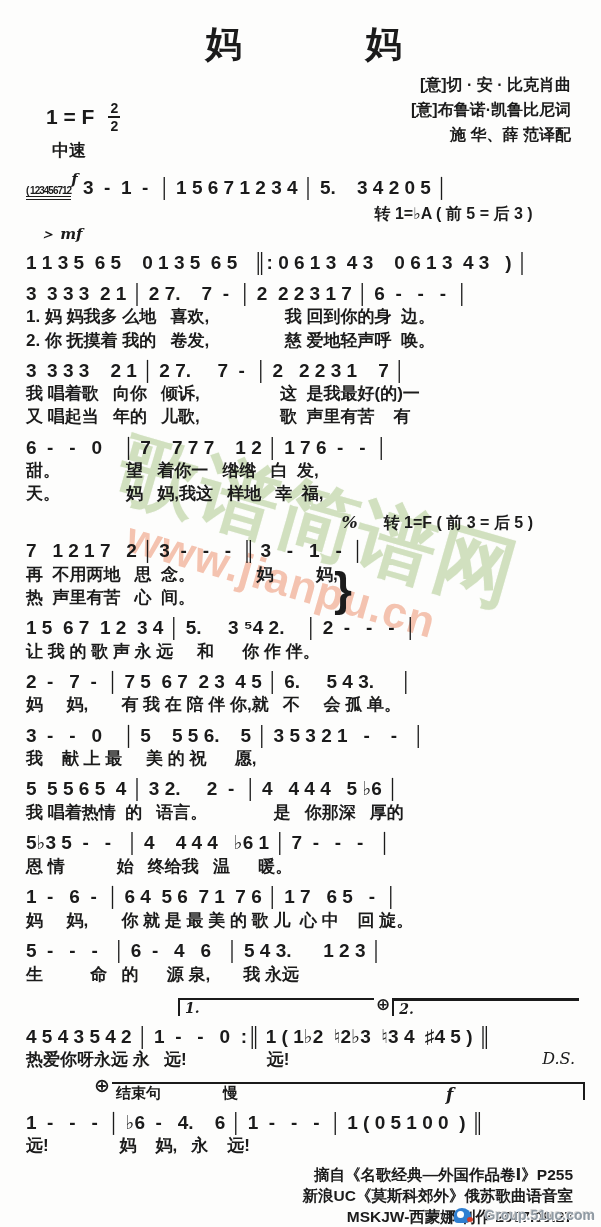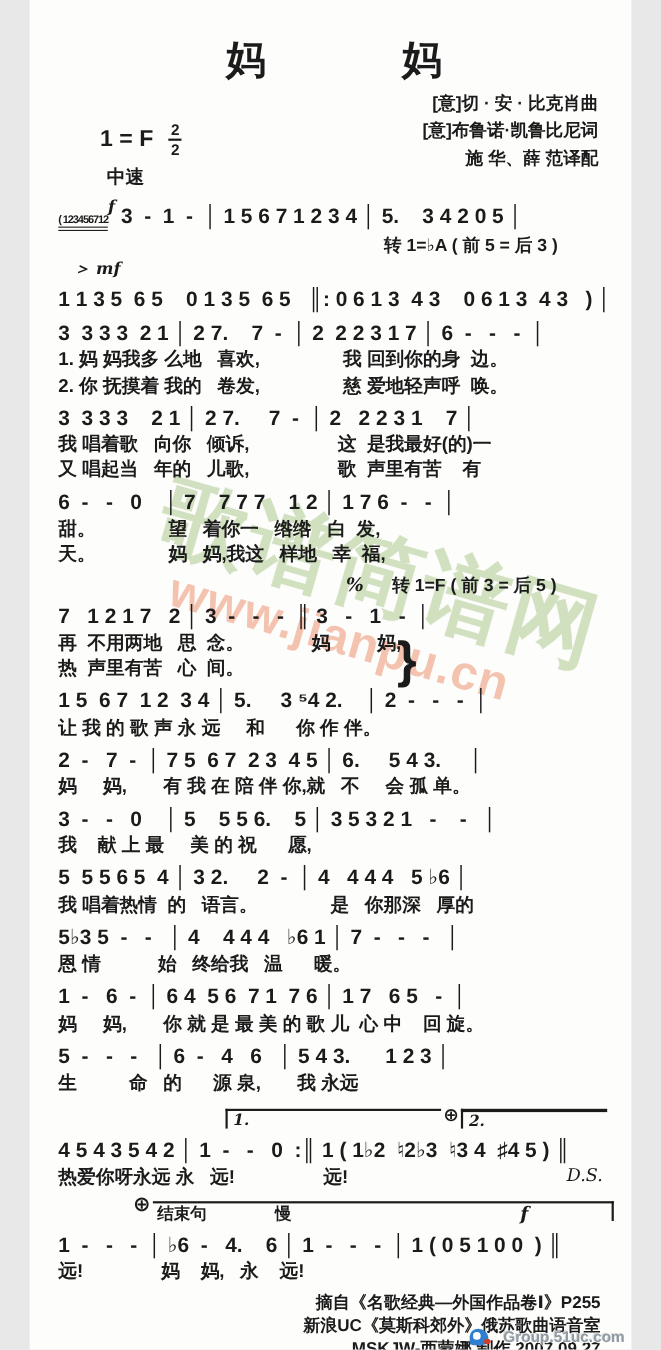--- a/index.html
+++ b/index.html
@@ -2,48 +2,48 @@
 <html style="--ink: #1b1b1b; --watermark-green: #b7cf9b; --watermark-red: #efa183; --logo-gray: #8f9aa3; --logo-blue: #2f7fd1; --logo-red: #d23c2a;"><head>
 <meta charset="utf-8">
 <style>
   :root{
     --ink:#1b1b1b; --watermark-green:#b7cf9b; --watermark-red:#efa183;
     --logo-gray:#8f9aa3; --logo-blue:#2f7fd1; --logo-red:#d23c2a;
   }
   *{margin:0;padding:0;box-sizing:border-box;}
   html,body{background:#e8e8e8;}
   .sheet{
-    position:relative;width:547px;height:1227px;background:#fdfdfc;
+    position:relative;width:601px;height:1227px;background:#fdfdfc;
     color:var(--ink);overflow:hidden;margin:0 auto;
     font-family:"Liberation Sans","DejaVu Sans",sans-serif;
-    padding:16px 16px 0 26px;
+    padding:6px 16px 0 26px;
   }
   
   .title{
     text-align:center;font-size:36px;font-weight:bold;letter-spacing:4px;
     margin-top:14px;white-space:pre;
   }
   .header-row{position:relative;height:92px;margin-top:8px;}
-  .key-block{position:absolute;left:20px;top:24px;margin-left:18px;}
+  .key-block{position:absolute;left:20px;top:24px;}
   .key-line{display:flex;align-items:center;font-weight:bold;font-size:21px;}
   .timesig{display:inline-flex;flex-direction:column;align-items:center;
     margin-left:14px;font-size:14px;line-height:1;font-weight:bold;}
   .timesig .num{border-bottom:2px solid var(--ink);padding:0 2px 1px;}
   .timesig .den{padding-top:1px;}
   .tempo{font-weight:bold;font-size:17px;margin:6px 0 0 6px;}
   .credits{position:absolute;right:14px;top:-4px;text-align:right;
     font-weight:bold;font-size:16px;line-height:1.55;}
   
   .score{position:relative;z-index:3;}
   .notes{font-size:19px;font-weight:bold;white-space:pre;line-height:1.25;
     margin-top:7px;}
   .lyr{font-size:17px;font-weight:bold;white-space:pre;line-height:1.3;
     margin-top:1px;}
   .ann{font-size:16px;font-weight:bold;white-space:pre;line-height:1.2;}
-  .mod1{padding-left:296px;margin-top:4px;}
+  .mod1{padding-left:296px;margin-top:4px;text-align:center;}
   .mod2{text-align:right;padding-right:52px;margin-top:6px;}
   .dyn-row{margin-top:2px;font-size:15px;}
   .dyn-row i{font-family:"DejaVu Serif",serif;font-weight:bold;margin-left:14px;}
   .run{font-size:10px;font-weight:bold;border-bottom:4px double var(--ink);
     letter-spacing:-1px;}
   .fdyn{font-family:"DejaVu Serif",serif;font-style:italic;font-weight:bold;
     font-size:15px;position:relative;top:-10px;}
   .segno{font-family:"DejaVu Serif",serif;font-weight:bold;font-style:italic;
     font-size:17px;margin-right:26px;}
   .l6wrap{position:relative;}

